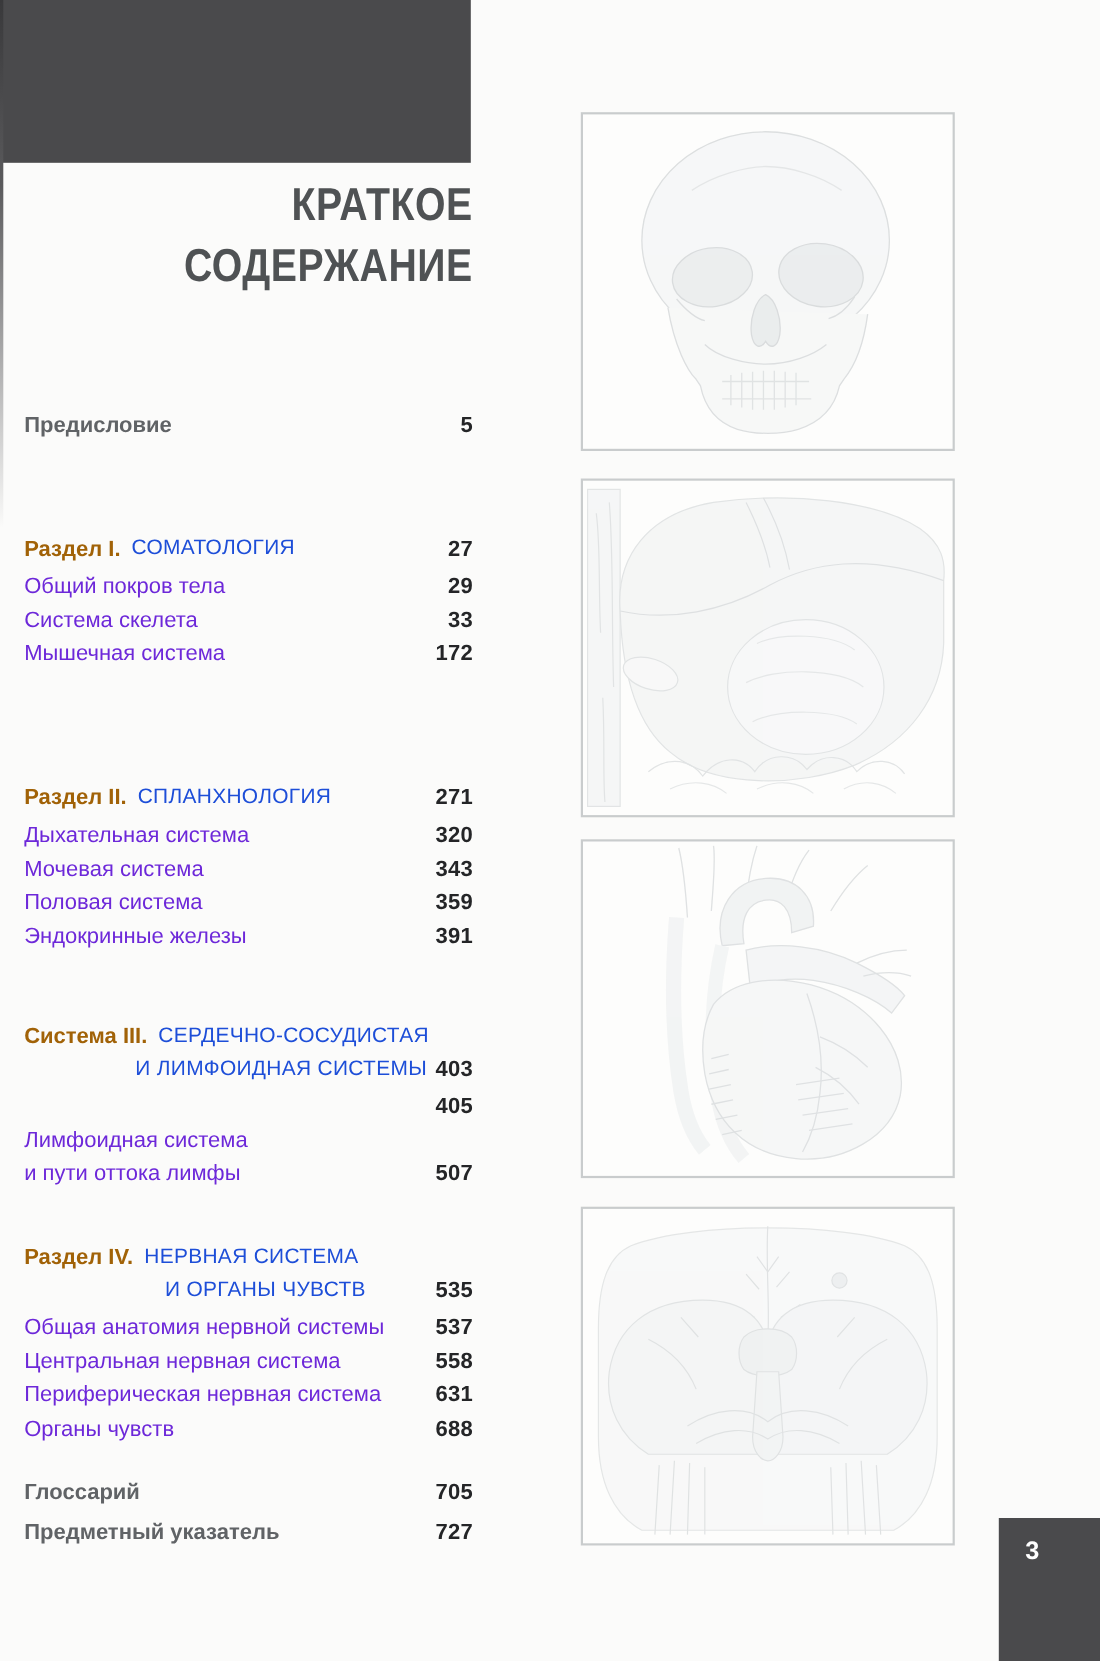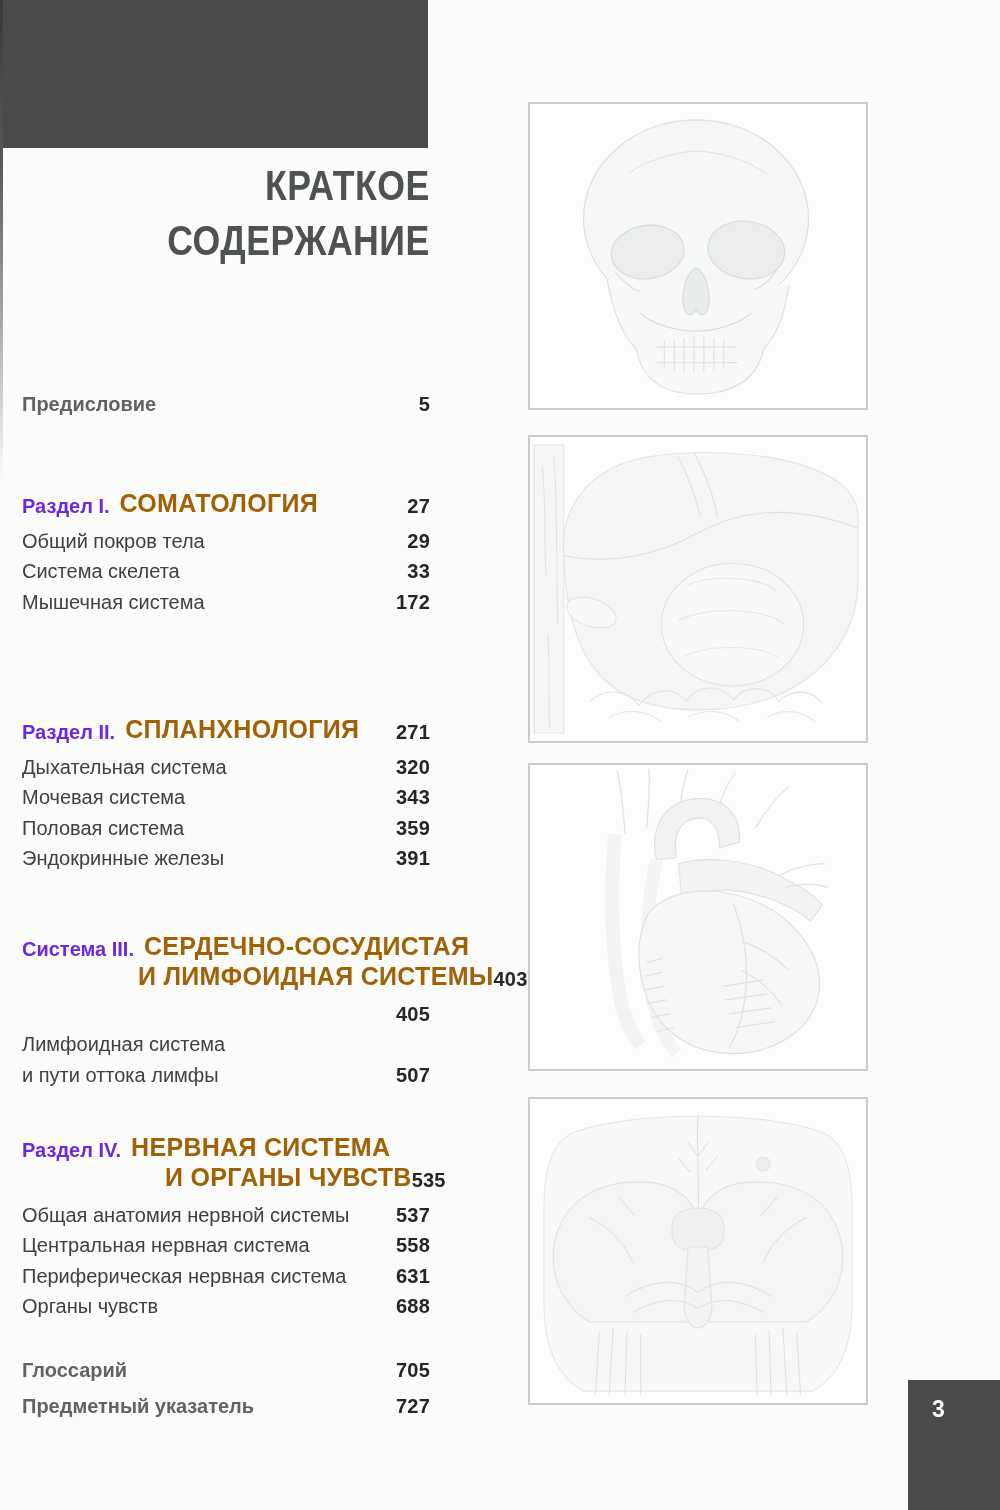--- a/index.html
+++ b/index.html
@@ -17,37 +17,37 @@
     position:absolute;left:0;top:0;width:3px;height:480px;
     background:linear-gradient(180deg,#39393b 0%,#5a5a5c 35%,rgba(90,90,92,0) 100%);
   }
   .page-title{
     position:absolute;top:158px;right:570px;text-align:right;
     font-weight:bold;font-size:42px;line-height:55px;letter-spacing:.5px;
     color:#4f5254;transform:scaleX(.85);transform-origin:100% 0;white-space:nowrap;
   }
   .toc{position:absolute;left:22px;top:0;width:408px;height:1510px}
   .grp{position:absolute;width:100%}
-  .row{display:flex;align-items:flex-end}
+  .row{display:flex;align-items:flex-start}
   .pg{margin-left:auto;font-weight:bold;color:#242527;font-size:20px;letter-spacing:.2px}
   .fm .row{height:40px}
   .fm-label{font-weight:bold;color:#606366;font-size:20px}
   .front{top:376px}
   .back{top:1346px}
   .back .row{height:36px}
   .sec1{top:488px}.sec2{top:714px}.sec3{top:931px}.sec4{top:1132px}
   .sec-head .row{height:30px}
-  .sec-label{font-weight:bold;color:#6d28d9;font-size:20px;white-space:nowrap}
-  .sec-title{font-weight:bold;color:#a16207;font-size:25px;letter-spacing:.3px;margin-left:10px;white-space:nowrap}
-  .sec-title.l2{margin-left:15px}
+  .sec-label{font-weight:bold;color:#a16207;font-size:20px;white-space:nowrap}
+  .sec-title{font-weight:normal;color:#1d4ed8;font-size:19px;letter-spacing:.3px;margin-left:10px;white-space:nowrap}
+  .sec-title.l2{margin-left:0}
   .indent-a{padding-left:101px}
   .indent-b{padding-left:128px}
   .chapters{margin-top:4px}
   .chapters .row{height:30.5px}
-  .ch-label{color:#404040;font-size:20px}
+  .ch-label{color:#6d28d9;font-size:20px}
   .frame{
     position:absolute;left:528px;width:340px;height:308px;
     border:2px solid #c9cccd;box-sizing:border-box;background:#fdfdfc;
   }
   .f1{top:102px}.f2{top:435px}.f3{top:763px}.f4{top:1097px}
   .frame svg{display:block;width:100%;height:100%}
   .footer-box{
     position:absolute;left:908px;top:1380px;width:92px;height:130px;
     background:#4a4a4c;
   }

